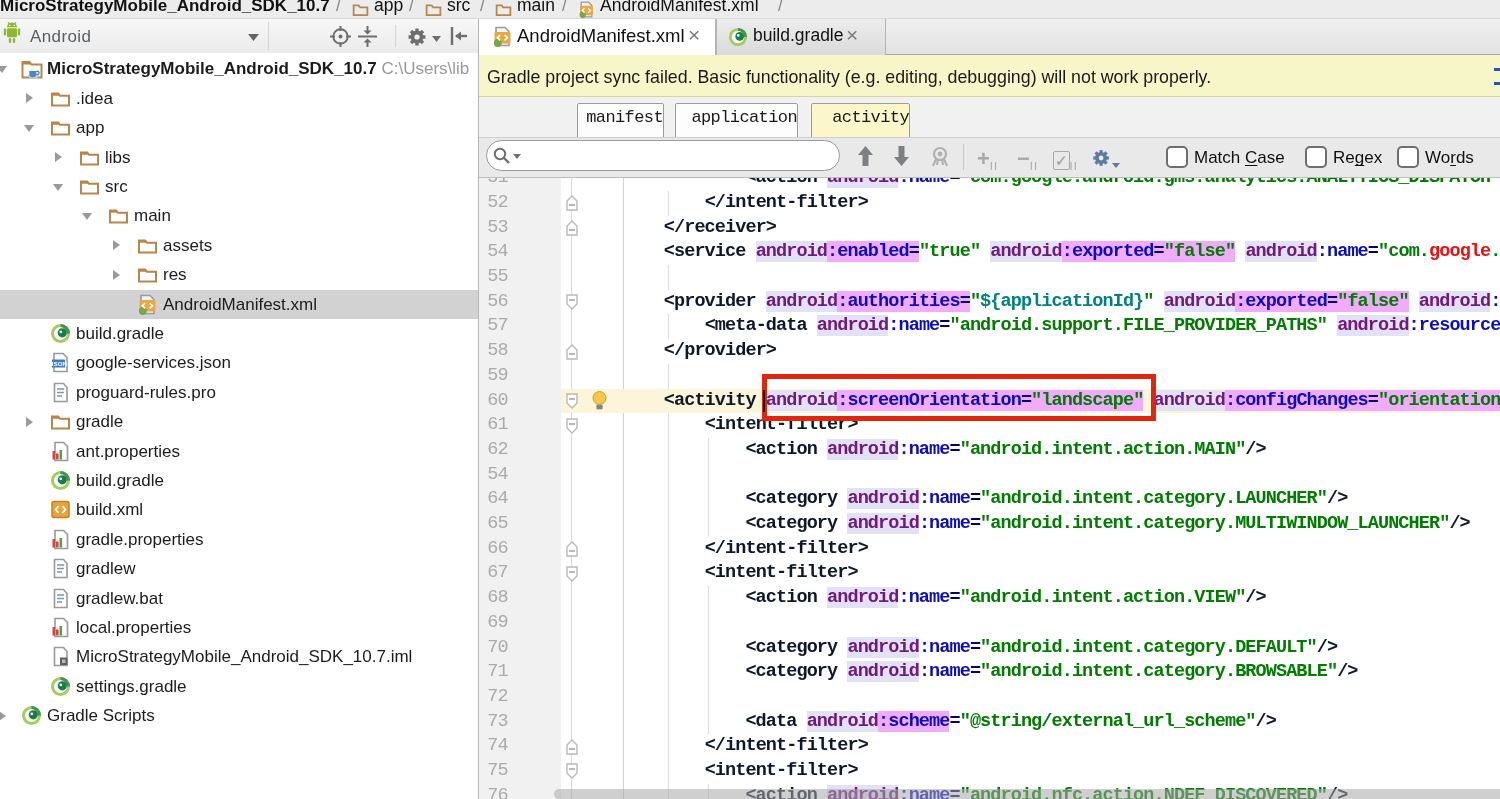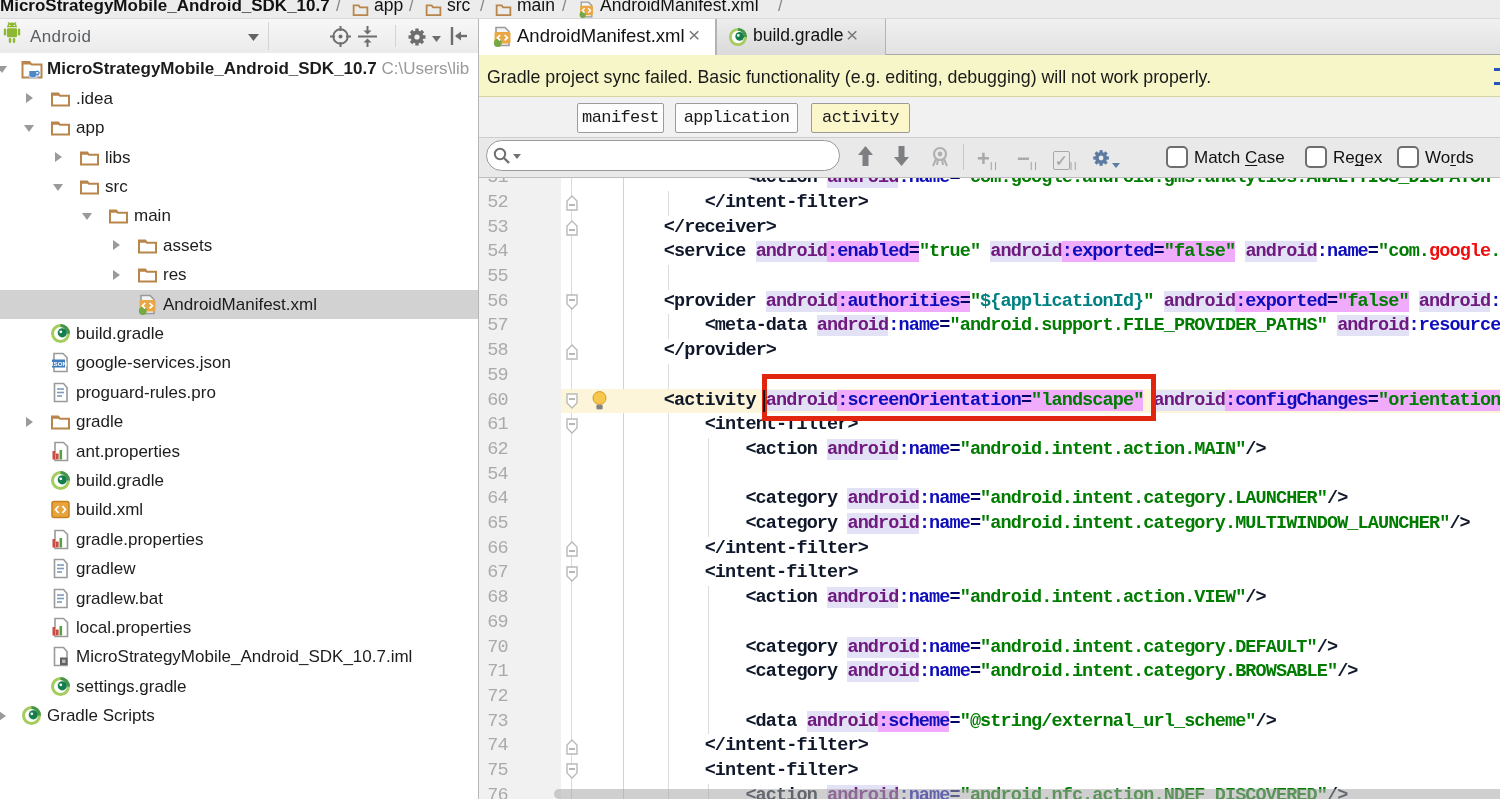--- a/index.html
+++ b/index.html
@@ -5,21 +5,21 @@
 body { width:1500px; height:799px; position:relative; overflow:hidden;
   font-family:"Liberation Sans",sans-serif; background:#fff; }
 #crumbs { position:absolute; left:0; top:0; width:1500px; height:19px; background:#ececec;
   border-bottom:1px solid #d9d9d9; box-sizing:border-box; overflow:hidden; }
 .cr { position:absolute; top:-8.5px; font-size:17.5px; line-height:27px; color:#111; white-space:nowrap; }
 #lheader { position:absolute; left:0; top:19px; width:478px; height:34px;
   background:linear-gradient(#f7f7f7,#ebebeb); border-bottom:1px solid #c6c6c6; }
 #tree { position:absolute; left:0; top:53px; width:478px; height:746px; background:#fff; overflow:hidden; }
 .tl { position:absolute; font-size:17px; line-height:29.4px; color:#1c1c1c; white-space:nowrap; }
 #vsep { position:absolute; left:478px; top:19px; width:1px; height:780px; background:#b6b6b6; }
-.xbtn { position:absolute; top:103px; height:30px; line-height:28px; text-align:center;
+.xbtn { position:absolute; top:103px; height:37px; line-height:28px; text-align:right;
   font-family:"Liberation Mono",monospace; font-size:17px; letter-spacing:-0.6px; color:#1a1a1a;
   background:#fdfdfd; border:1.5px solid #9c9c9c; border-radius:2px; box-sizing:border-box; }
 .gico { position:absolute; top:146px; font-size:22px; color:#a9a9a9; font-weight:bold; }
 .gico .sub { font-size:11px; font-weight:normal; vertical-align:-4px; letter-spacing:1px;margin-top:40px; }
 .cb { position:absolute; top:146px; width:22px; height:22px; background:#fff; border:2px solid #6e6e6e; border-radius:5px; box-sizing:border-box; }
 .cbl { position:absolute; top:148px; font-size:17px; color:#111; }
 #ed { position:absolute; left:479px; top:178px; width:1021px; height:621px; background:#fff; overflow:hidden; }
 .cl { position:absolute; left:144px; width:1400px; height:24.7px; line-height:24.7px;
   font-family:"Liberation Mono",monospace; font-size:18.5px; letter-spacing:-0.9px; font-weight:bold; white-space:pre; }
 .ln { position:absolute; left:0px; width:37px; text-align:center; height:24.7px; line-height:24.7px;

